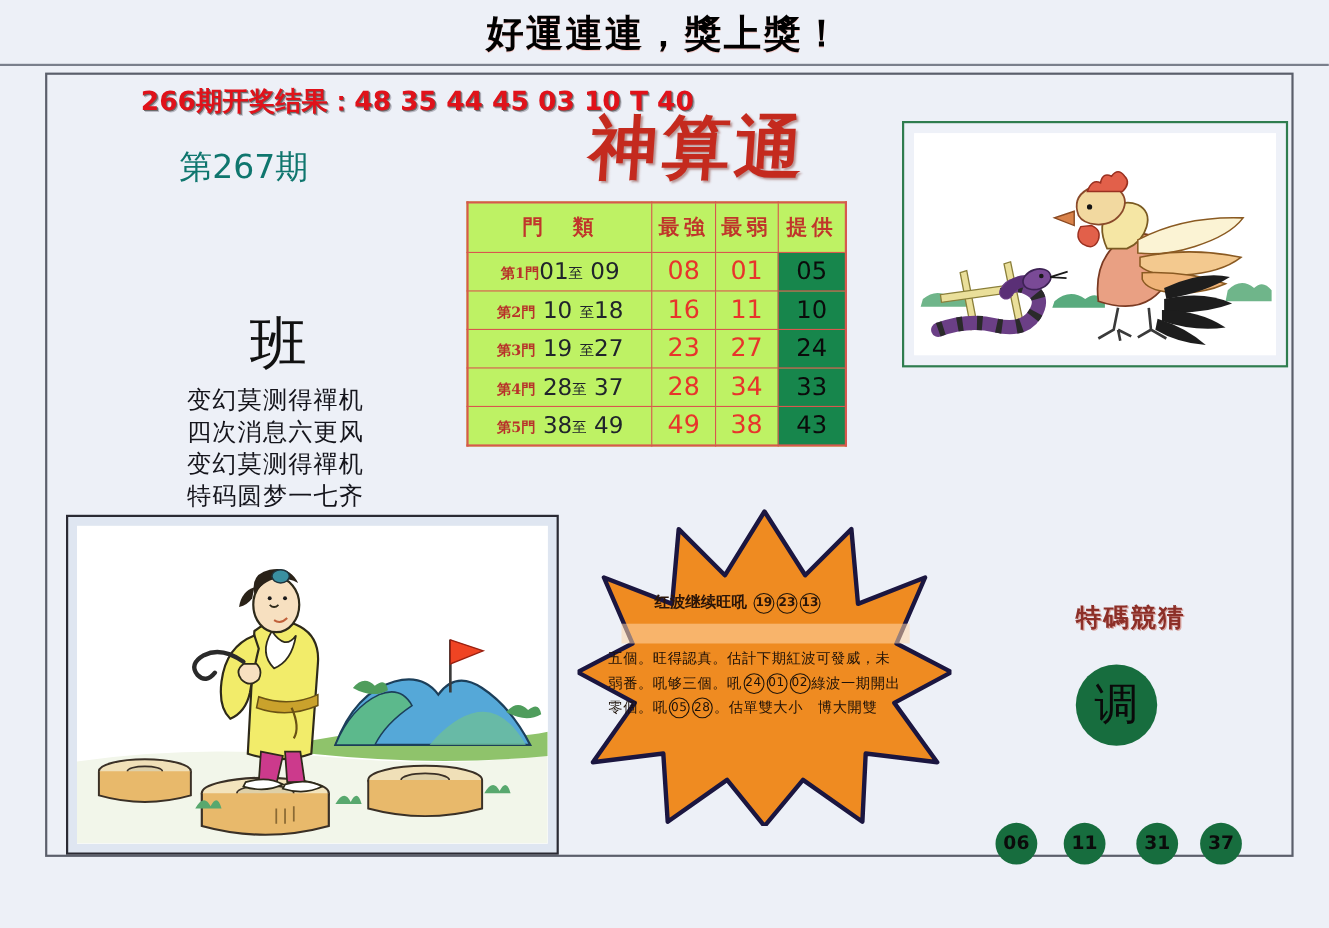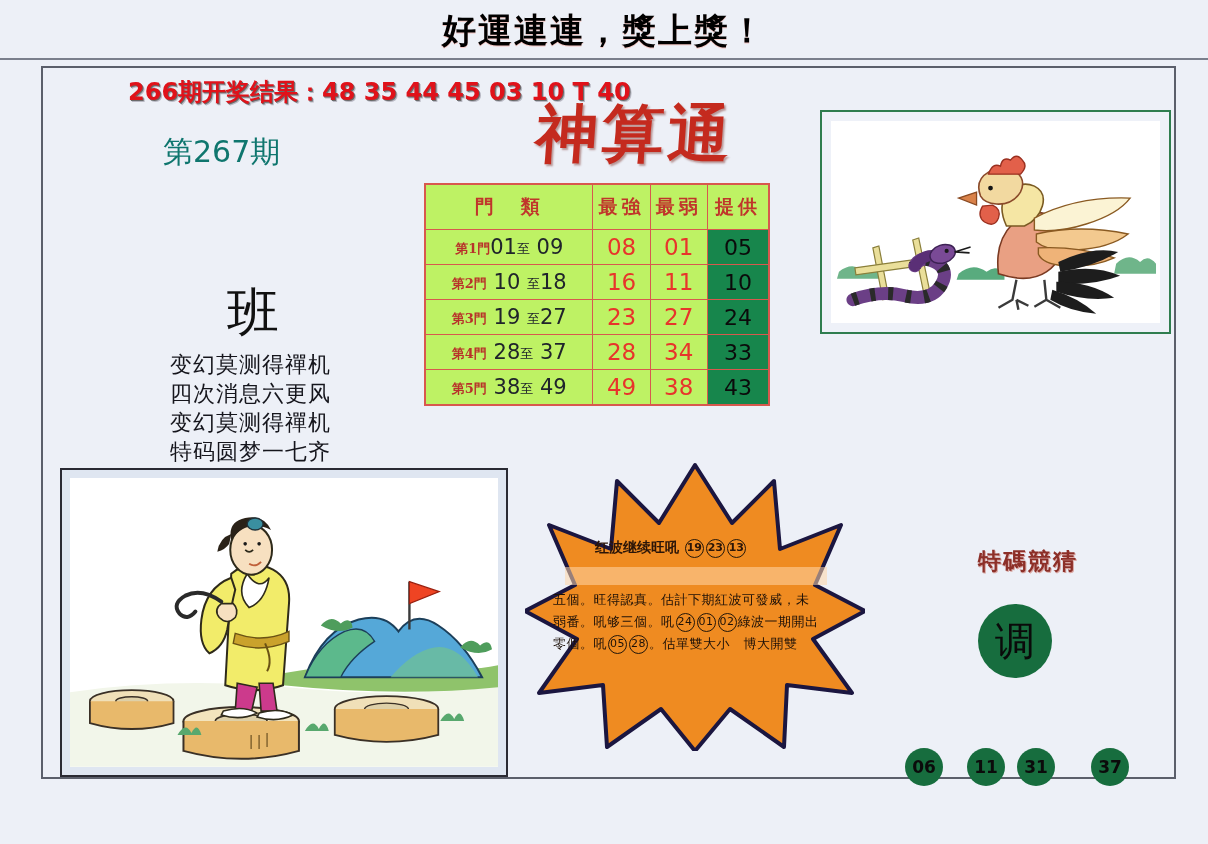--- a/index.html
+++ b/index.html
@@ -211,21 +211,21 @@
   }
   .mini{
     position:absolute;top:0;width:38px;height:38px;border-radius:50%;
     background:#176d3e;color:#0b0b0b;
     font-family:"DejaVu Sans","Liberation Sans",sans-serif;
     font-weight:bold;font-size:17px;
     line-height:38px;text-align:center;
   }
   .mini:nth-child(1){left:0;}
   .mini:nth-child(2){left:62px;}
-  .mini:nth-child(3){left:112px;}
+  .mini:nth-child(3){left:128px;}
   .mini:nth-child(4){left:186px;}
 </style>
 </head>
 <body>
 
 <div id="page">
 
   <div class="top-banner">
     <span class="txt">好運連連，獎上獎！</span>
   </div>

